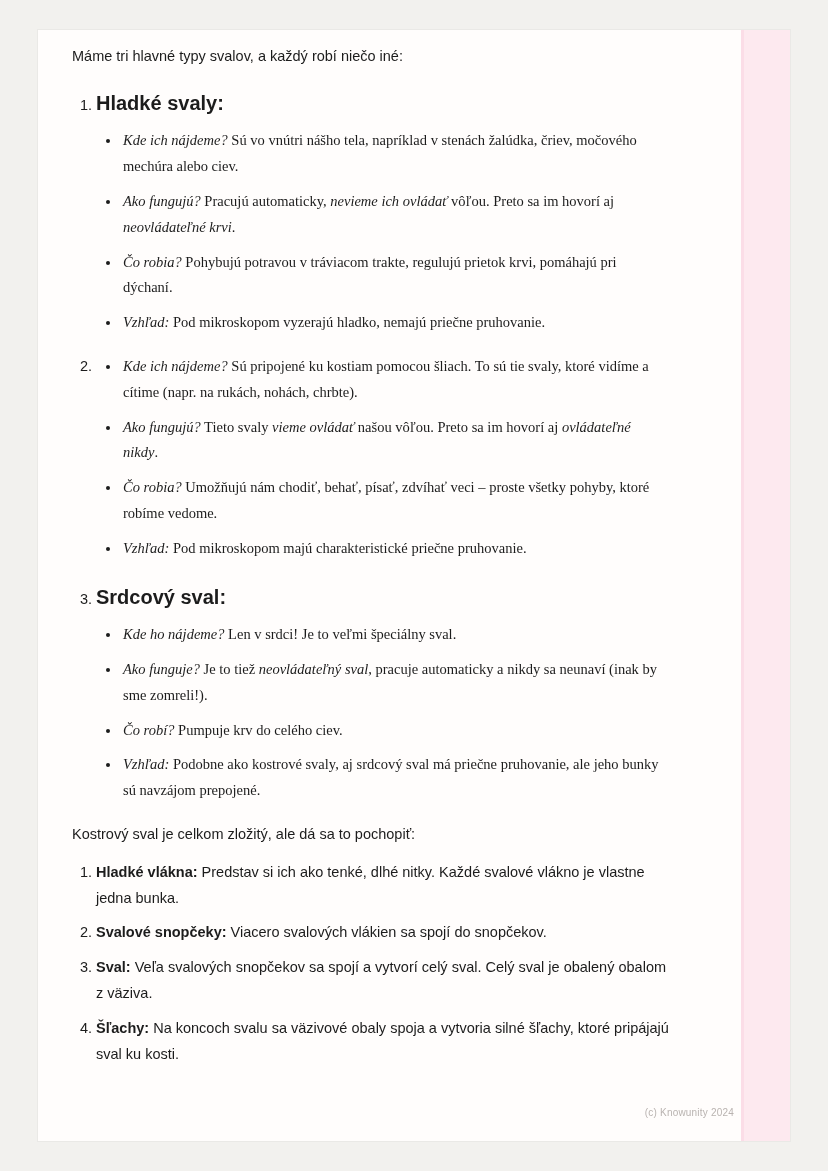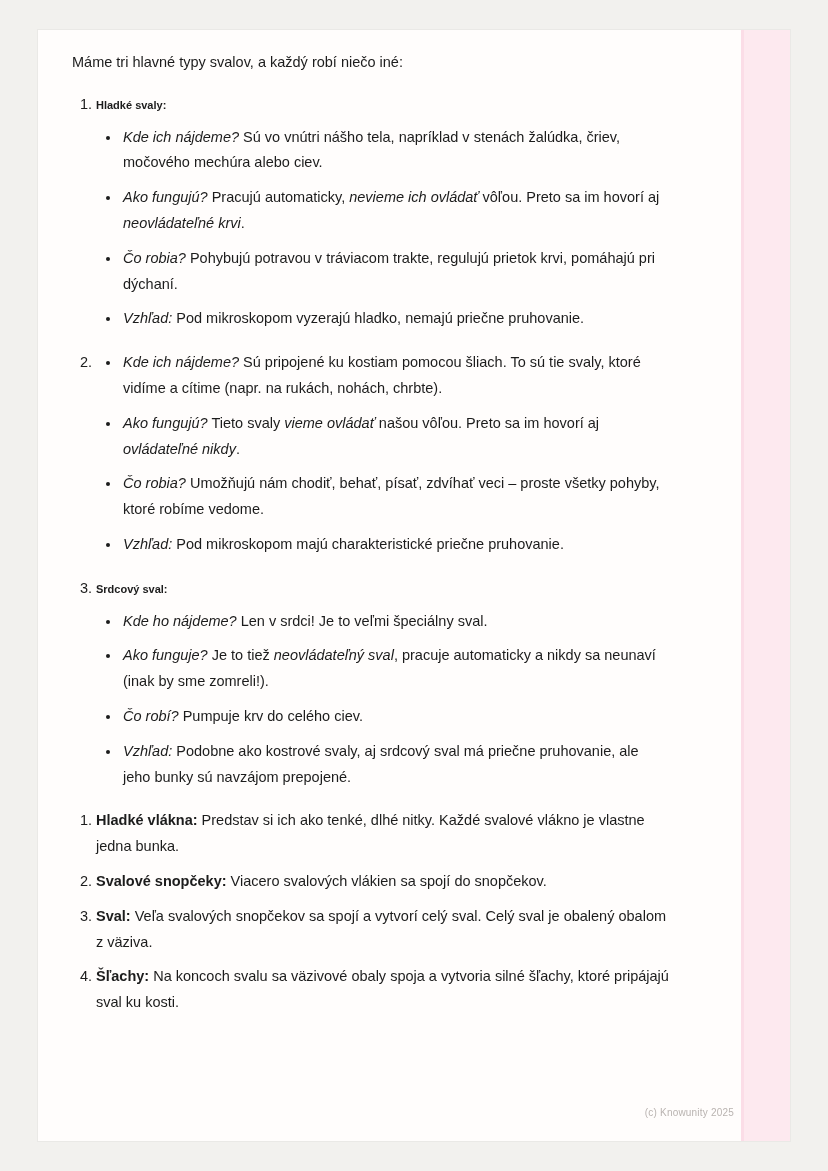--- a/index.html
+++ b/index.html
@@ -35,21 +35,21 @@
     position: absolute;
     right: 46px;
     top: 0;
     width: 3px;
     height: 100%;
     background: #fbdde7;
   }
   .content {
     position: absolute;
     left: 34px;
-    top: 20px;
+    top: 14px;
     width: 600px;
     color: #1c1c1c;
     font-size: 14.5px;
     line-height: 1.78;
   }
   p.intro {
     margin: 0 0 16px 0;
   }
   ol.outer {
     margin: 0;
@@ -58,26 +58,27 @@
   }
   ol.outer > li {
     margin-bottom: 4px;
   }
   ol.outer > li::marker {
     color: #1c1c1c;
     font-size: 14.5px;
   }
   .li-head {
     font-weight: bold;
-    font-size: 11px;
+    font-size: 20px;
   }
   ul.inner {
     margin: 7px 8px 18px 0;
     padding-left: 25px;
     list-style-type: disc;
+    font-family: Liberation Serif, serif;
   }
   ul.inner > li {
     margin-bottom: 9px;
     padding-left: 2px;
   }
   ul.inner > li::marker {
     color: #1c1c1c;
   }
   em {
     font-style: italic;
@@ -151,25 +152,26 @@
           <li><em>Kde ho nájdeme?</em><span> Len v srdci! Je to veľmi špeciálny sval.</span></li>
           <li><em>Ako funguje?</em><span> Je to tiež </span><em>neovládateľný sval</em><span>, pracuje automaticky a nikdy sa neunaví (inak by sme zomreli!).</span></li>
           <li><em>Čo robí?</em><span> Pumpuje krv do celého ciev.</span></li>
           <li><em>Vzhľad:</em><span> Podobne ako kostrové svaly, aj srdcový sval má priečne pruhovanie, ale jeho bunky sú navzájom prepojené.</span></li>
         </ul>
       </li>
 
     </ol>
 
 
+    <p class="lead">Kostrový sval je celkom zložitý, ale dá sa to pochopiť:</p>
 
     <ol class="tail">
       <li><span class="strong">Hladké vlákna:</span><span> Predstav si ich ako tenké, dlhé nitky. Každé svalové vlákno je vlastne jedna bunka.</span></li>
       <li><span class="strong">Svalové snopčeky:</span><span> Viacero svalových vlákien sa spojí do snopčekov.</span></li>
       <li><span class="strong">Sval:</span><span> Veľa svalových snopčekov sa spojí a vytvorí celý sval. Celý sval je obalený obalom z väziva.</span></li>
       <li><span class="strong">Šľachy:</span><span> Na koncoch svalu sa väzivové obaly spoja a vytvoria silné šľachy, ktoré pripájajú sval ku kosti.</span></li>
     </ol>
 
   </div>
 
-  <div class="footer">(c) Knowunity 2025</div>
+  <div class="footer">(c) Knowunity 2024</div>
 
 </div>
 
 </body></html>

